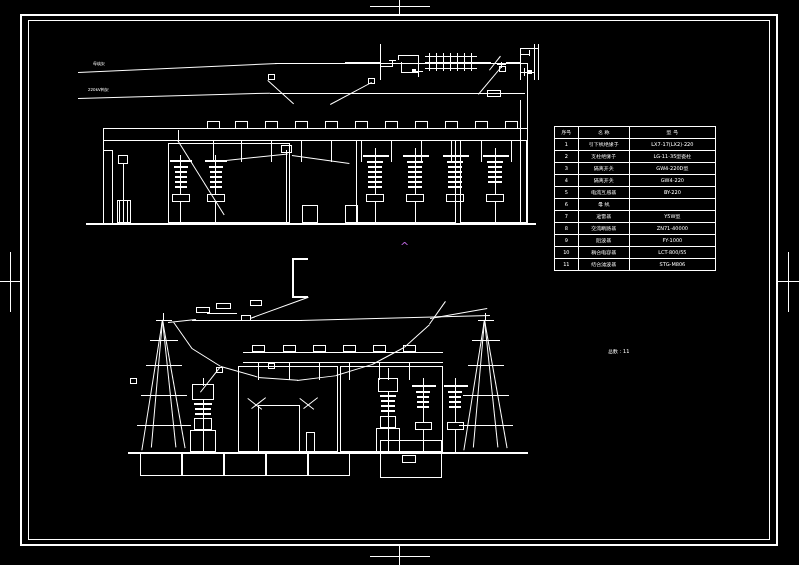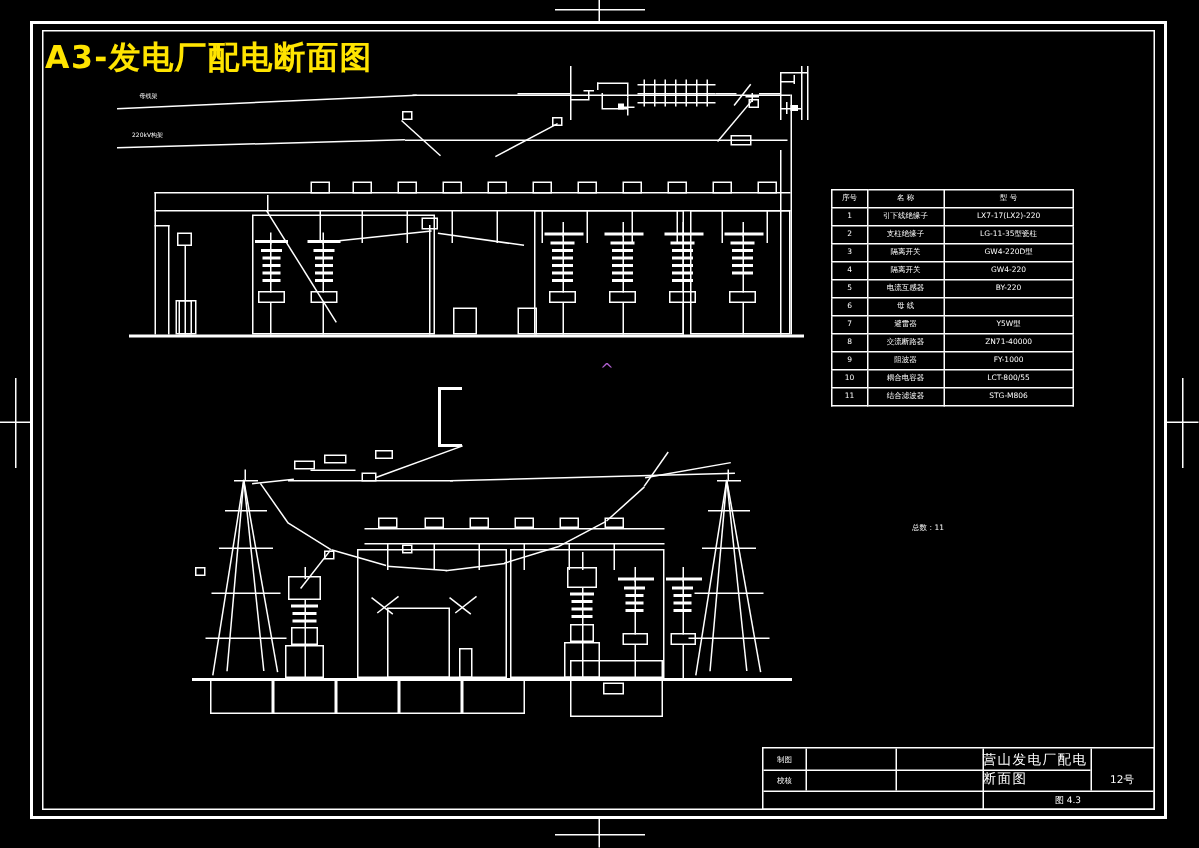--- a/index.html
+++ b/index.html
@@ -60,21 +60,20 @@
   <div class="tick" style="left:0;top:281px;width:20px;height:1px;"></div>
   <div class="tick" style="left:778px;top:281px;width:21px;height:1px;"></div>
   <div class="tick" style="left:10px;top:252px;width:1px;height:60px;"></div>
   <div class="tick" style="left:788px;top:252px;width:1px;height:60px;"></div>
   <div class="tick" style="left:370px;top:6px;width:60px;height:1px;"></div>
   <div class="tick" style="left:370px;top:556px;width:60px;height:1px;"></div>
 
   <div class="frame-outer"></div>
   <div class="frame-inner"></div>
 
-  <div class="sheet-title">A3-发电厂配电断面图</div>
 
   <div class="wm-bracket"></div>
   <div class="wm-caret">^</div>
 
   <div>
     <div class="ln" style="left:345px;top:62px;width:35px;height:1px;"></div>
     <div class="ln" style="left:380px;top:44px;width:1px;height:36px;"></div>
     <div class="ln" style="left:380px;top:66px;width:12px;height:1px;"></div>
     <div class="ln" style="left:392px;top:60px;width:1px;height:7px;"></div>
     <div class="ln" style="left:389px;top:60px;width:7px;height:1px;"></div>
@@ -467,30 +466,14 @@
         </tr>
       <tr>
           <td>11</td>
           <td>结合滤波器</td>
           <td>STG-M806</td>
         </tr>
     </tbody>
   </table>
   <div class="eq-note">总数：11</div>
 
-  <div class="tb">
-
-    <div class="vline" style="left:28px;top:0;height:28px;"></div>
-    <div class="vline" style="left:88px;top:0;height:28px;"></div>
-    <div class="vline" style="left:146px;top:0;height:41px;"></div>
-    <div class="vline" style="left:218px;top:0;height:28px;"></div>
-    <div class="hline" style="left:0;top:14px;width:218px;"></div>
-    <div class="hline" style="left:0;top:28px;width:260px;"></div>
-
-    <div class="cell" style="left:0;top:0;width:28px;height:14px;">制图</div>
-    <div class="cell" style="left:0;top:14px;width:28px;height:14px;">校核</div>
-
-    <div class="cell tb-main" style="left:146px;top:0;width:72px;height:28px;">营山发电厂配电断面图</div>
-    <div class="cell tb-num" style="left:218px;top:14px;width:42px;height:14px;">12号</div>
-    <div class="cell tb-sheet" style="left:146px;top:28px;width:114px;height:13px;">图 4.3</div>
-  </div>
 
 </div>
 
 </body></html>

